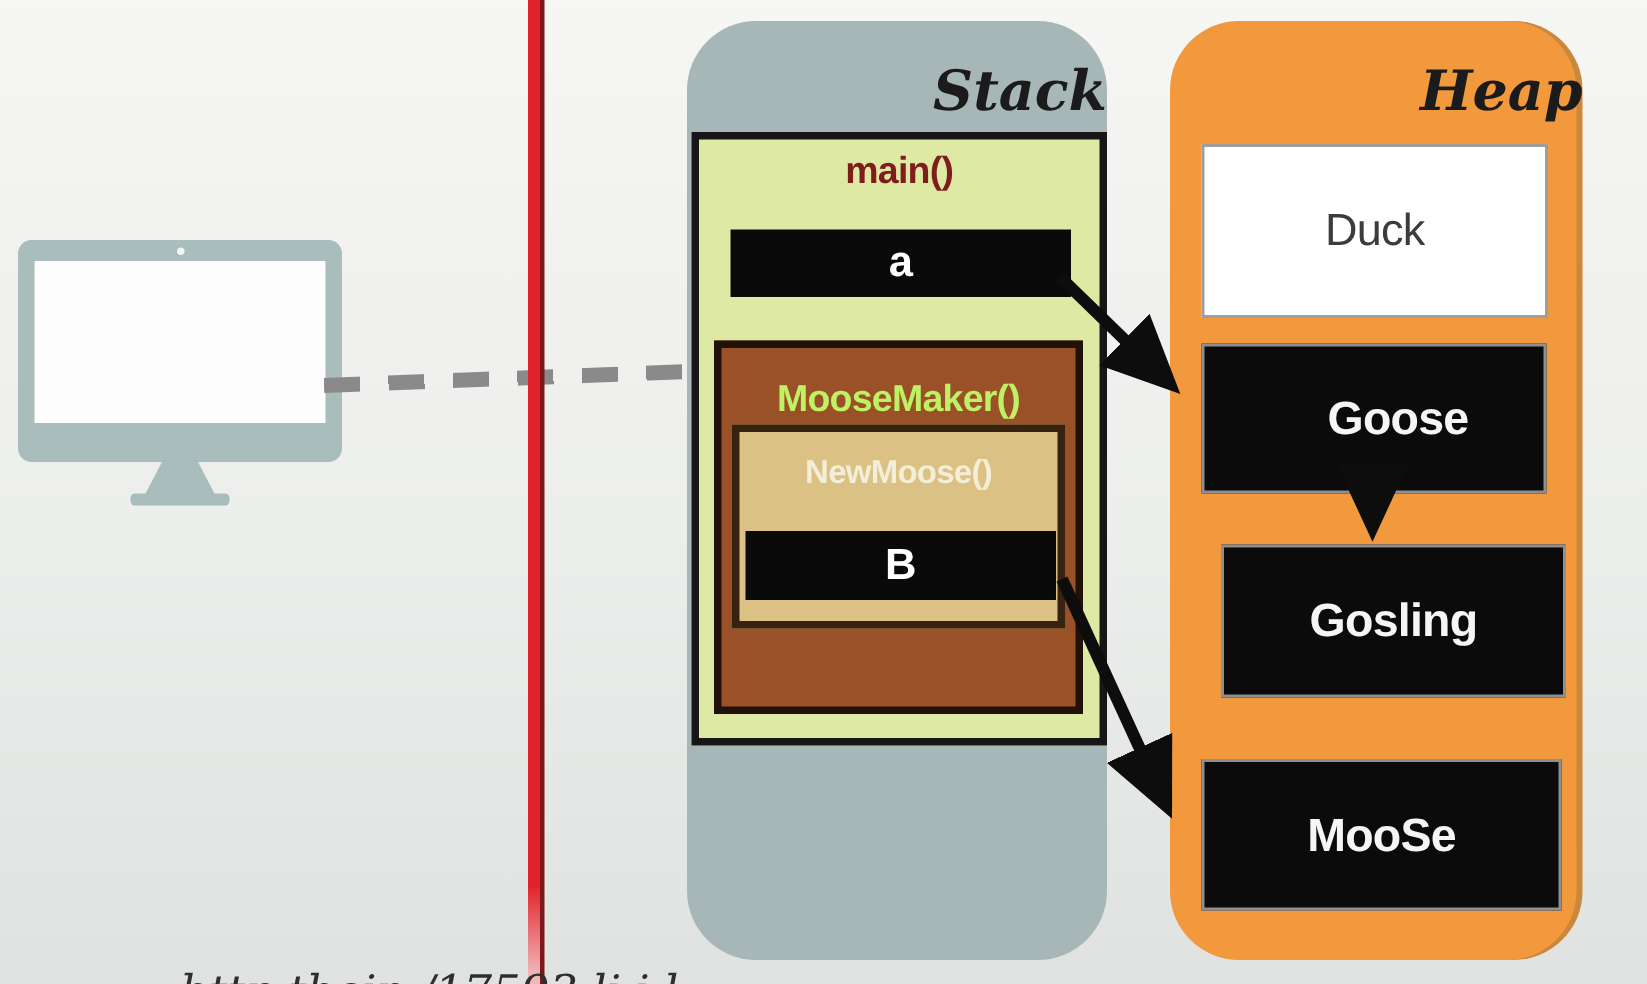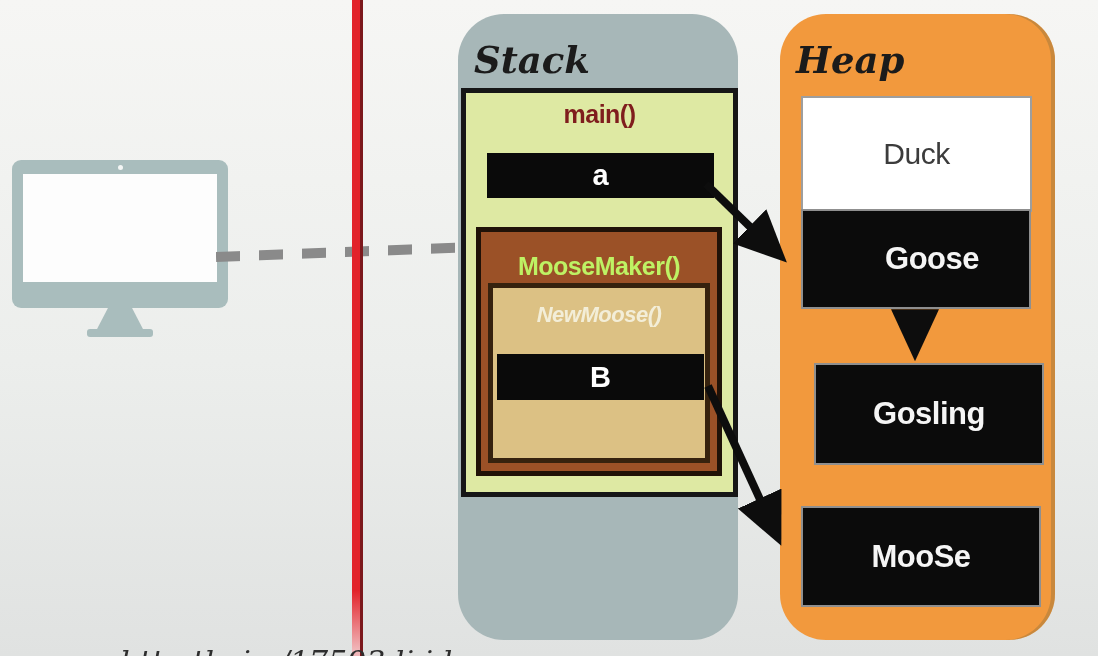--- a/index.html
+++ b/index.html
@@ -41,21 +41,21 @@
     position:absolute;left:352px;top:0;width:8px;height:656px;
     background:linear-gradient(180deg,var(--red-line) 0%,var(--red-line) 90%,var(--red-fade) 99%);
     border-right:3px solid var(--red-edge);
   }
   
   .panel{position:absolute;top:14px;height:626px;border-radius:46px;}
   .panel-stack{left:458px;width:280px;background:var(--stack-panel);}
   .panel-heap{left:780px;width:275px;background:var(--heap-panel);
     box-shadow:inset -4px 0 0 rgba(150,115,60,.45);}
   .panel-title{
-    position:absolute;top:24px;left:16px;right:0;text-align:left;
+    position:absolute;top:24px;left:16px;right:0;text-align:right;
     font-family:"DejaVu Serif",serif;font-style:italic;font-weight:700;
     font-size:37px;color:var(--title-ink);
   }
   
   .frame{position:absolute;box-sizing:border-box;}
   .frame-main{
     left:461px;top:88px;width:277px;height:409px;
     background:var(--main-bg);border:5px solid var(--frame-border);
   }
   .frame-label{
@@ -67,37 +67,37 @@
     display:flex;align-items:center;justify-content:center;
     color:#fff;font-weight:700;font-size:29px;
   }
   .var-a{left:487px;top:153px;width:227px;height:45px;}
   .frame-moosemaker{
     left:476px;top:227px;width:246px;height:249px;
     background:var(--mm-bg);border:5px solid var(--mm-border);
   }
   .mm-label{top:20px;color:#bef264;}
   .frame-newmoose{
-    left:488px;top:283px;width:222px;height:180px;
-    background:var(--nm-bg);border:5px solid var(--nm-border);font-style:italic;
+    left:488px;top:283px;width:222px;height:136px;
+    background:var(--nm-bg);border:5px solid var(--nm-border);
   }
   .nm-label{top:14px;font-size:22px;color:var(--nm-text);}
   .var-b{left:497px;top:354px;width:207px;height:46px;}
   
   .heap-box{
     position:absolute;box-sizing:border-box;
     display:flex;align-items:center;justify-content:center;
     font-weight:700;font-size:31px;letter-spacing:-0.5px;
   }
   .heap-white{background:#ffffff;border:2px solid var(--duck-border);
     color:var(--duck-text);font-weight:400;font-size:30px;}
   .heap-black{background:var(--heap-black);border:2px solid var(--heap-box-border);
     color:#f5f5f5;}
   .box-duck{left:801px;top:96px;width:231px;height:116px;}
-  .box-goose{left:801px;top:209px;width:230px;height:100px;padding-left:32px;}
+  .box-goose{left:801px;top:229px;width:230px;height:100px;padding-left:32px;}
   .box-gosling{left:801px;top:363px;width:230px;height:102px;margin-left:13px;}
   .box-moose{left:801px;top:506px;width:240px;height:101px;}
   
   .arrow-layer{position:absolute;left:0;top:0;width:1098px;height:656px;pointer-events:none;}
   
   .caption-clip{
     position:absolute;left:120px;top:644px;width:770px;height:12px;overflow:hidden;
   }
   .caption-text{
     font-family:"DejaVu Serif",serif;font-style:italic;font-size:30px;

